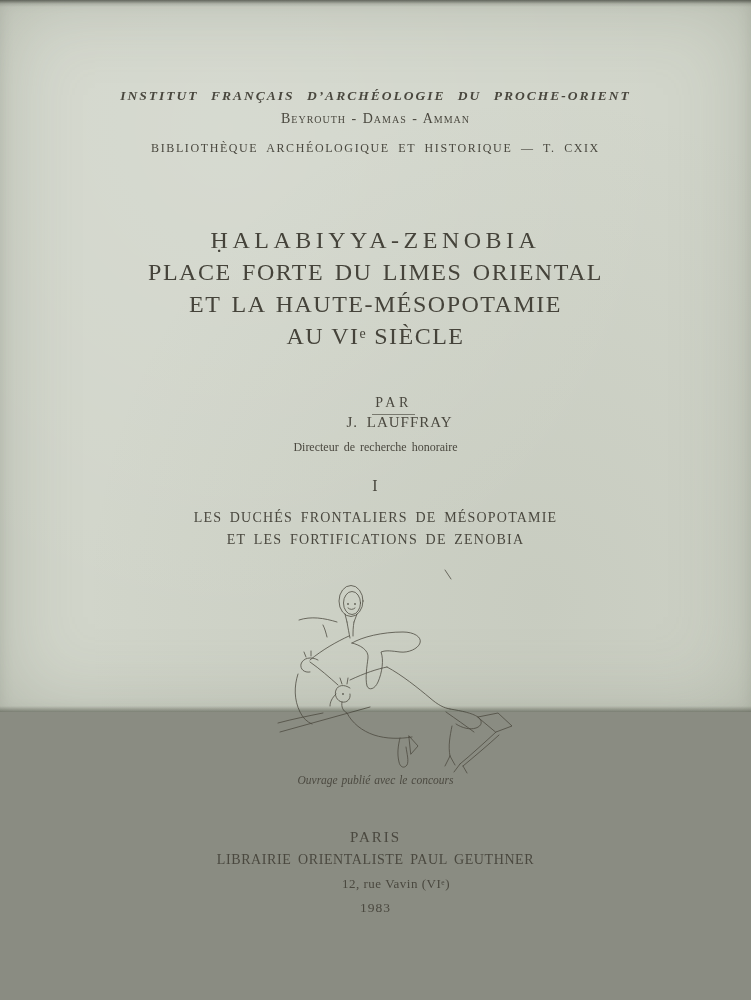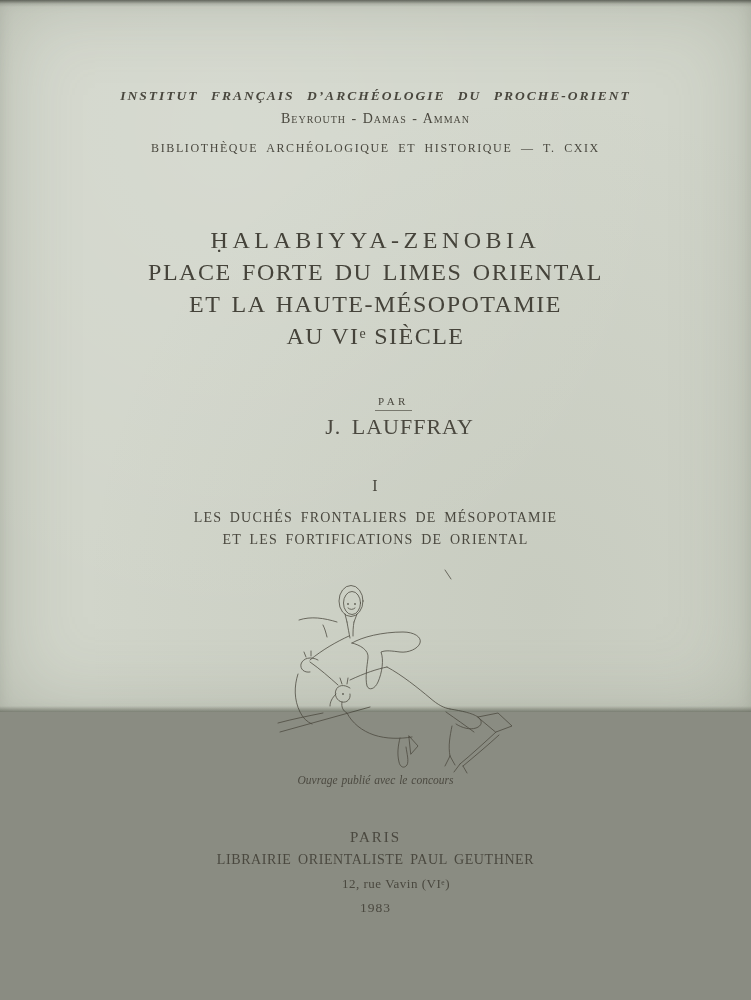--- a/index.html
+++ b/index.html
@@ -38,23 +38,23 @@
   .l-series{top:141px;font-size:12px;letter-spacing:1.6px;word-spacing:4px;}
 
   .l-title{font-size:24px;color:#45433a;}
   .t1{top:227px;letter-spacing:4.5px;}
   .t2{top:259px;letter-spacing:1.5px;word-spacing:3px;}
   .t3{top:291px;letter-spacing:1.5px;word-spacing:3px;}
   .t4{top:323px;letter-spacing:1.5px;}
   .t4 .post{margin-left:7px;}
   sup{font-size:58%;vertical-align:baseline;position:relative;top:-0.45em;}
 
-  .l-par{top:395px;font-size:11px;letter-spacing:3.5px;padding-left:36px;}
+  .l-par{top:395px;font-size:14px;letter-spacing:3.5px;padding-left:36px;}
   .l-par span{display:inline-block;border-bottom:1px solid rgba(74,72,63,0.65);padding:0 3px 3px 3px;}
-  .l-name{top:414px;font-size:22px;letter-spacing:1px;word-spacing:4px;padding-left:48px;}
+  .l-name{top:414px;font-size:15px;letter-spacing:1px;word-spacing:4px;padding-left:48px;}
   .l-role{top:440px;font-size:12px;word-spacing:2px;}
 
   .l-vol{top:477px;font-size:16px;letter-spacing:1px;}
   .l-sub1{top:510px;}
   .l-sub2{top:532px;}
   .l-sub1,.l-sub2{font-size:14px;letter-spacing:1.2px;word-spacing:3px;}
 
   .illus{position:absolute;left:268px;top:566px;width:252px;height:224px;}
   .illus svg{width:100%;height:100%;}
   .illus path,.illus ellipse{fill:none;stroke:#4d4b41;stroke-width:0.9;
@@ -80,24 +80,25 @@
   <div class="line l-cities">Beyrouth - Damas - Amman</div>
   <div class="line l-series">BIBLIOTHÈQUE ARCHÉOLOGIQUE ET HISTORIQUE — T. CXIX</div>
 
   <div class="line l-title t1">ḤALABIYYA-ZENOBIA</div>
   <div class="line l-title t2">PLACE FORTE DU LIMES ORIENTAL</div>
   <div class="line l-title t3">ET LA HAUTE-MÉSOPOTAMIE</div>
   <div class="line l-title t4"><span>AU VI</span><sup>e</sup><span class="post">SIÈCLE</span></div>
 
   <div class="line l-par"><span>PAR</span></div>
   <div class="line l-name">J. LAUFFRAY</div>
+  <div class="line l-role">Directeur de recherche honoraire</div>
 
   <div class="line l-vol">I</div>
   <div class="line l-sub1">LES DUCHÉS FRONTALIERS DE MÉSOPOTAMIE</div>
-  <div class="line l-sub2">ET LES FORTIFICATIONS DE ORIENTAL</div>
+  <div class="line l-sub2">ET LES FORTIFICATIONS DE ZENOBIA</div>
 
   <div class="illus">
     <svg viewBox="0 0 252 224" xmlns="http://www.w3.org/2000/svg">
 
       <ellipse cx="83" cy="35" rx="12" ry="15.5"></ellipse>
       <ellipse cx="84" cy="37" rx="8.5" ry="11.5"></ellipse>
       <circle class="dot" cx="80" cy="38" r="0.9"></circle>
       <circle class="dot" cx="87" cy="38" r="0.9"></circle>
       <path d="M 80,42 Q 83.5,45 87,42"></path>
 

